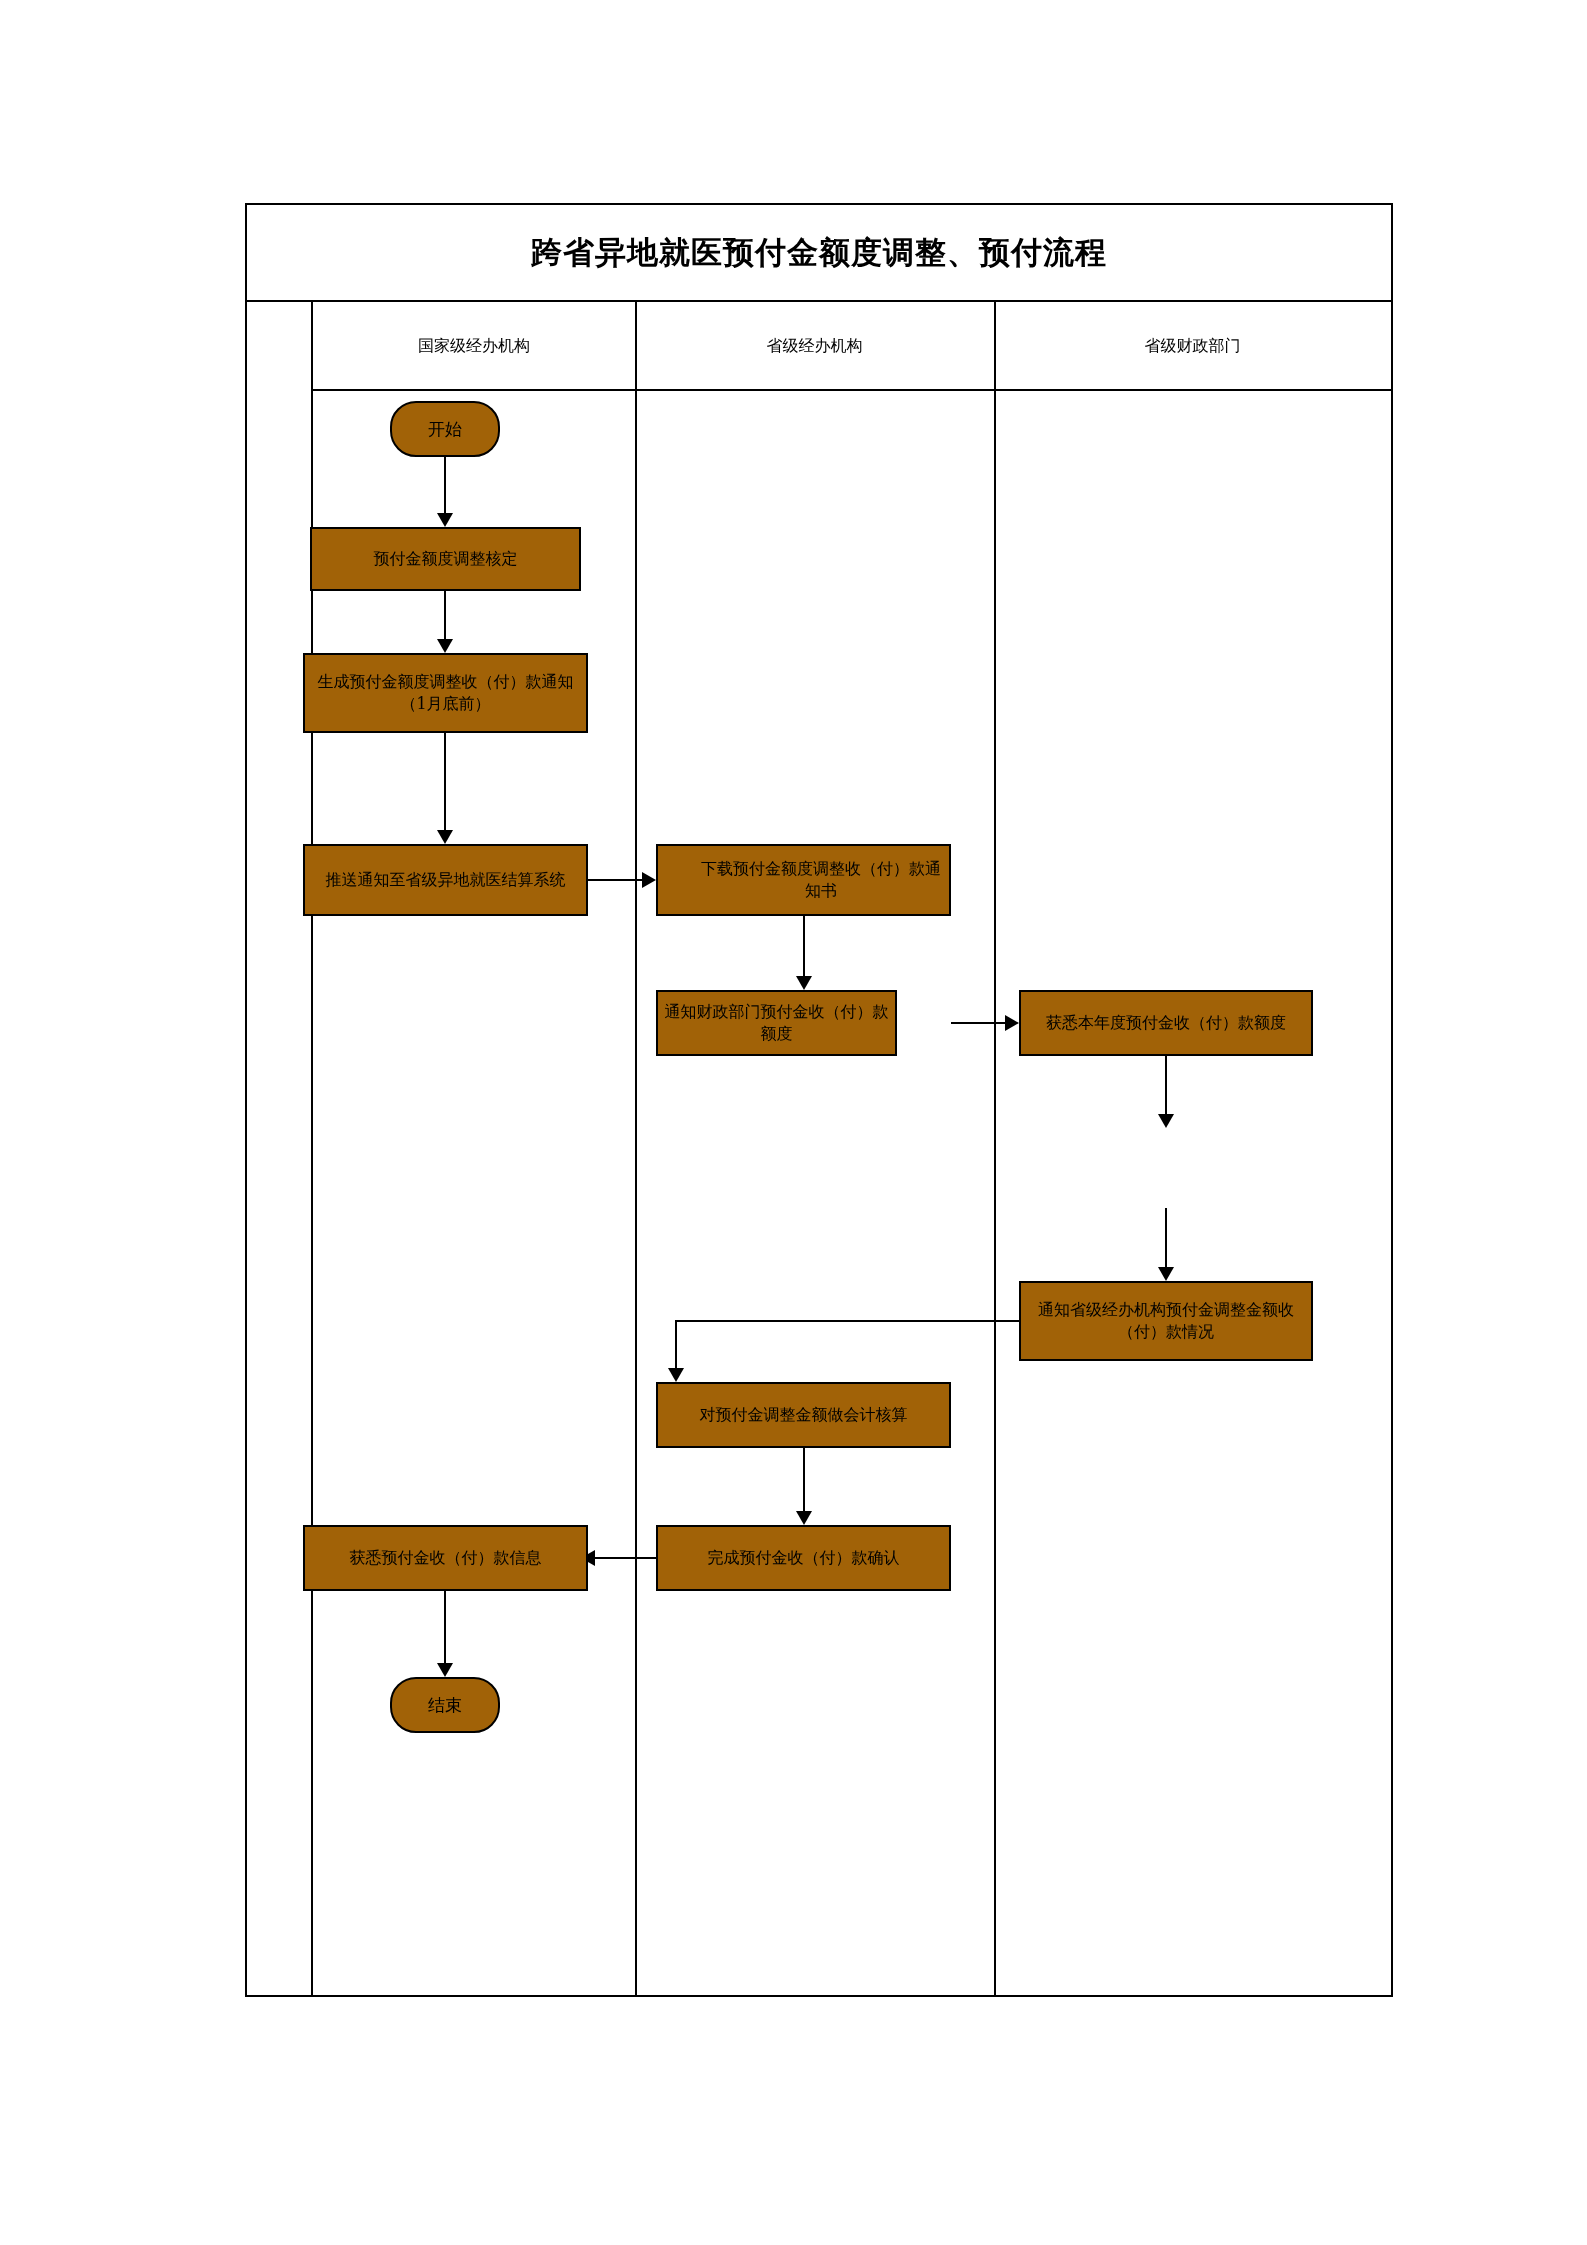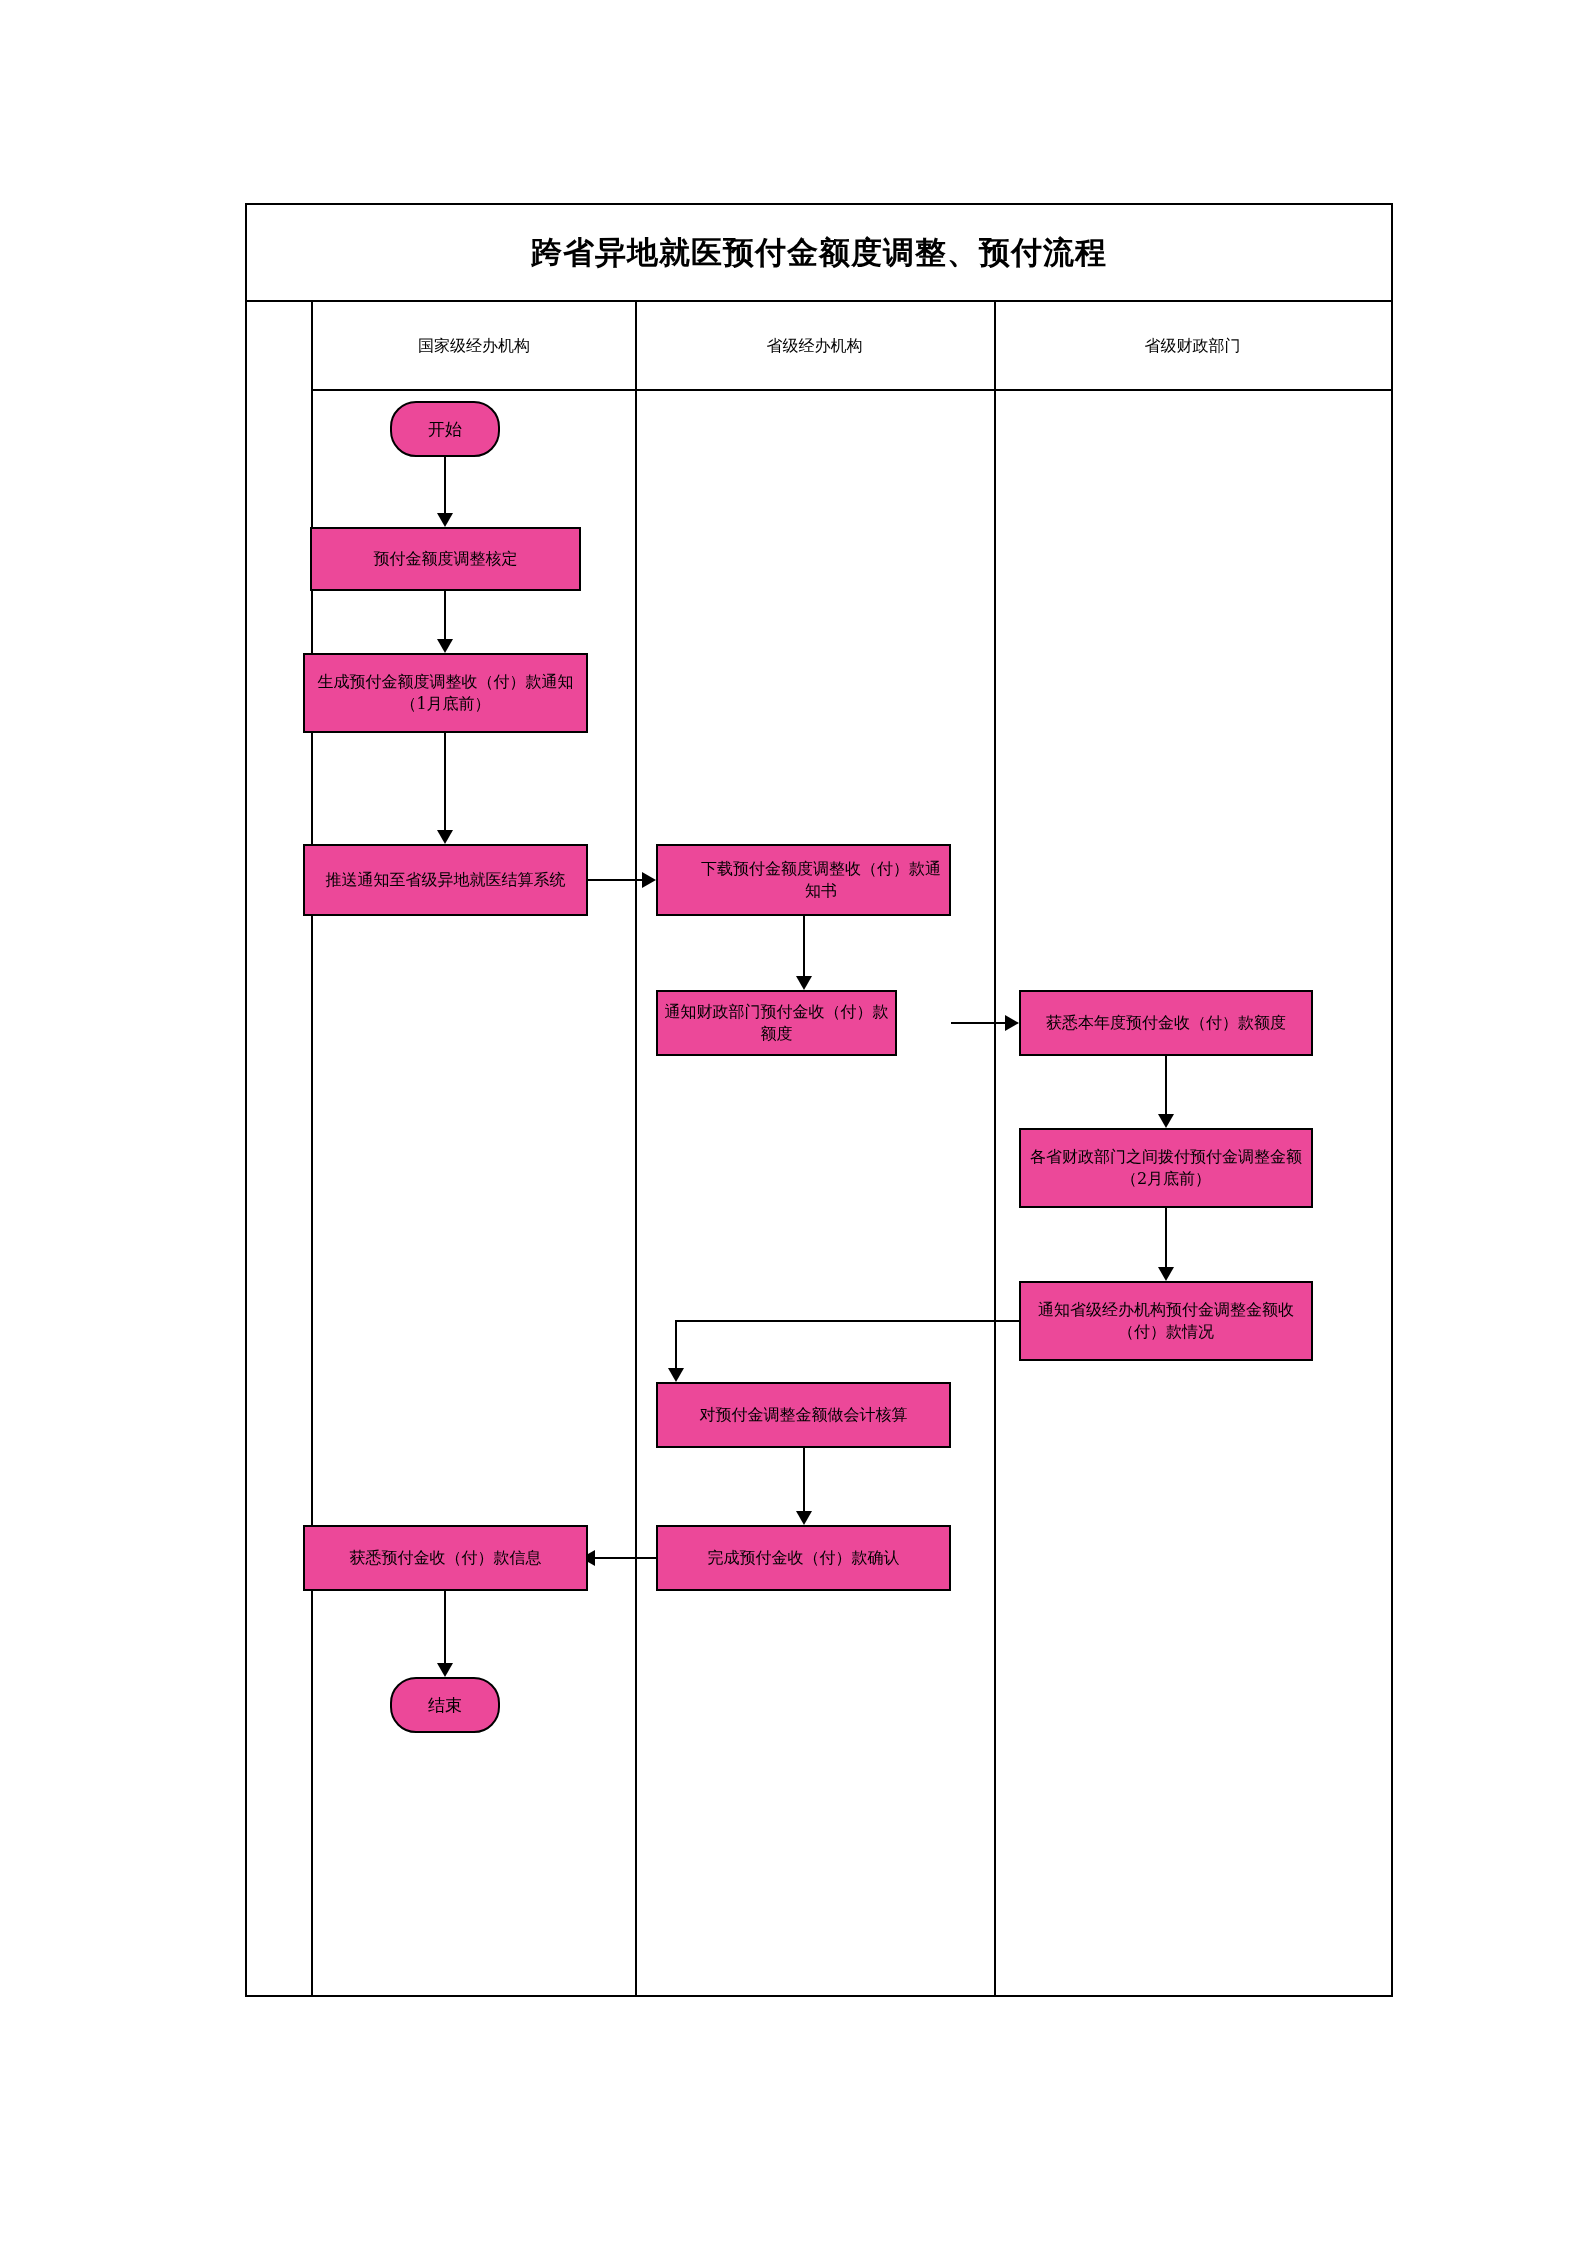--- a/index.html
+++ b/index.html
@@ -102,21 +102,21 @@
     top: 0;
     width: 1148px;
     height: 1794px;
     pointer-events: none;
   }
 
   
   .node {
     position: absolute;
     box-sizing: border-box;
-    background: #ec4899;
+    background: #a16207;
     display: flex;
     align-items: center;
     justify-content: center;
     text-align: center;
     color: #000000;
     font-family: "DejaVu Serif", "Liberation Serif", serif;
     line-height: 1.35;
   }
   .node.process {
     border: 2px solid #000000;
@@ -225,24 +225,20 @@
       <div class="conn h" style="left:704px; top:817px; width:62px;"></div>
       <div class="arrow right" style="left:758px; top:810px;"></div>
 
       <div class="node process" style="left:772px; top:785px; width:294px; height:66px;">
         <span class="node-label">获悉本年度预付金收（付）款额度</span>
       </div>
 
       <div class="conn v" style="left:918px; top:851px; width:2px; height:65px;"></div>
       <div class="arrow down" style="left:911px; top:909px;"></div>
 
-      <div class="node process" style="left:772px; top:923px; width:294px; height:80px; flex-direction:column;">
-        <span class="node-label">各省财政部门之间拨付预付金调整金额</span>
-        <span class="node-label">（2月底前）</span>
-      </div>
 
       <div class="conn v" style="left:918px; top:1003px; height:66px;"></div>
       <div class="arrow down" style="left:911px; top:1062px;"></div>
 
       <div class="node process" style="left:772px; top:1076px; width:294px; height:80px; flex-direction:column;">
         <span class="node-label">通知省级经办机构预付金调整金额收</span>
         <span class="node-label">（付）款情况</span>
       </div>
 
       <div class="conn h" style="left:428px; top:1115px; width:346px;"></div>

